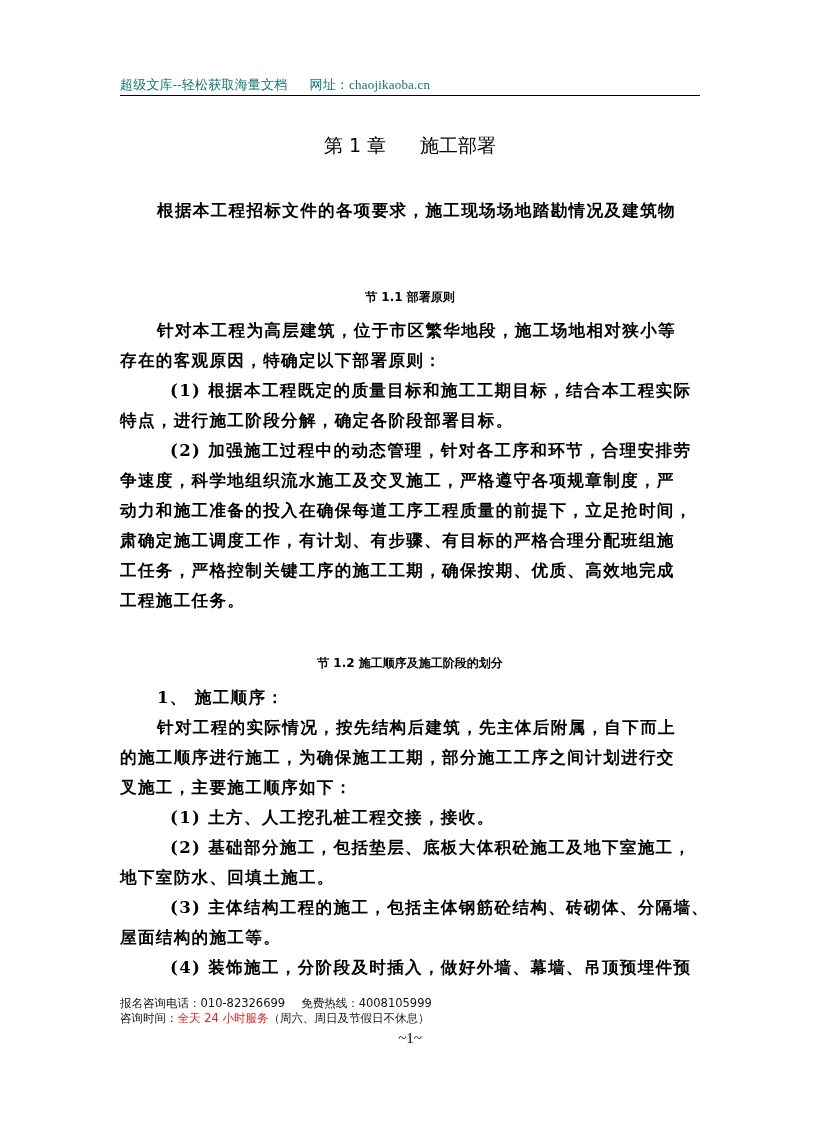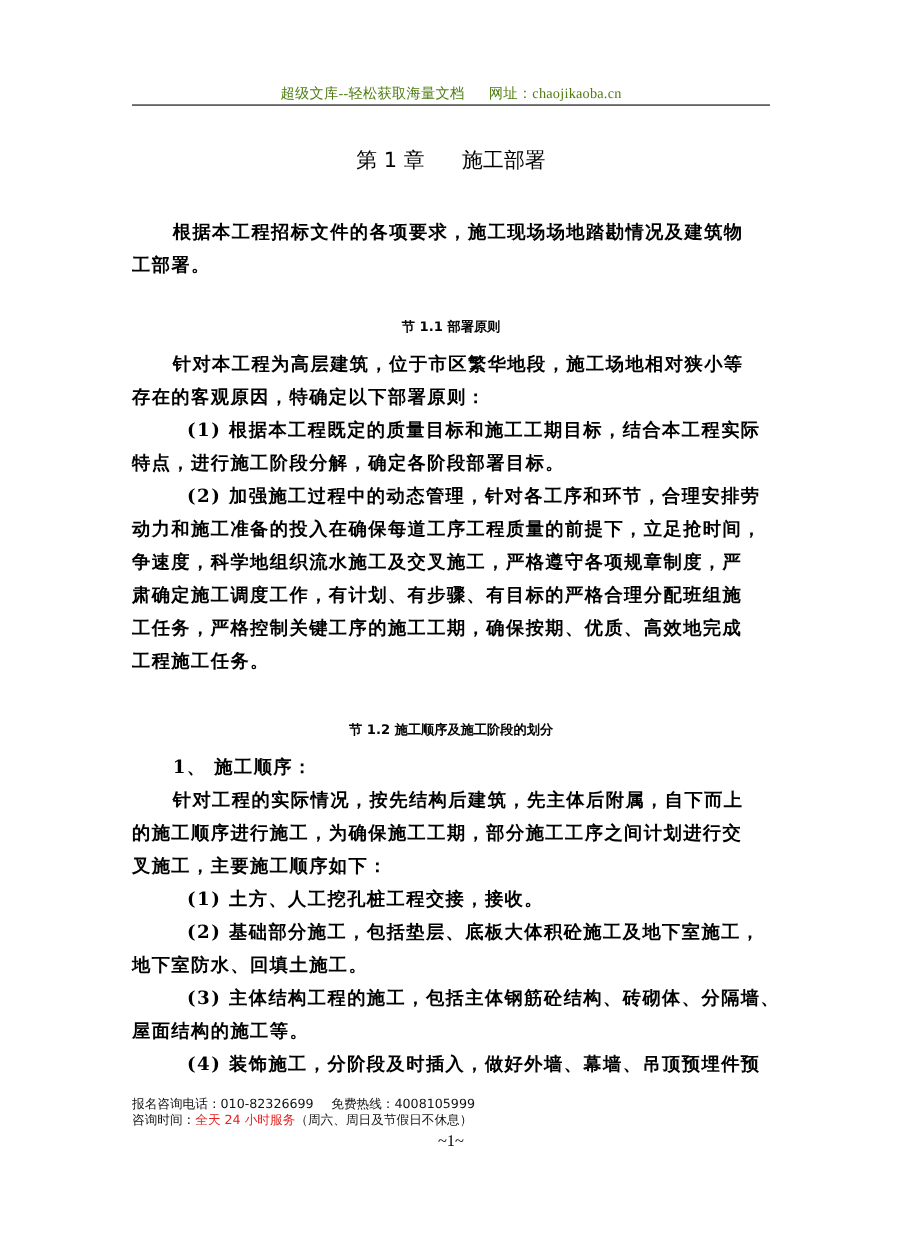--- a/index.html
+++ b/index.html
@@ -1,22 +1,22 @@
 <!DOCTYPE html>
 <html><head>
   <meta charset="utf-8">
   <style>
     html, body { margin: 0; padding: 0; background: #ffffff; }
     body { width: 820px; height: 1122px; position: relative; overflow: hidden; color: #000; }
     .page { position: absolute; left: 0; top: 0; width: 820px; height: 1122px; background: #fff; }
 
     .header {
       position: absolute; left: 120px; top: 76px; width: 580px;
-      text-align: center; font-family: "Liberation Serif", "DejaVu Serif", serif;
-      font-size: 13px; color: #4d7c0f; letter-spacing: 0.2px; white-space: nowrap;
+      text-align: left; font-family: "Liberation Serif", "DejaVu Serif", serif;
+      font-size: 13px; color: #0f766e; letter-spacing: 0.2px; white-space: nowrap;
     }
     .header .gap { display: inline-block; width: 22px; }
     .header-rule { position: absolute; left: 120px; top: 95px; width: 580px; height: 0; border-top: 1.4px solid #000; }
 
     .chapter-title {
       position: absolute; left: 120px; top: 133px; width: 580px; text-align: center;
       font-family: "DejaVu Sans", sans-serif; font-weight: normal; font-size: 19px; white-space: nowrap;
     }
     .chapter-title .sp { display: inline-block; width: 34px; }
 
@@ -54,33 +54,32 @@
     <span>超级文库--轻松获取海量文档</span><span class="gap"></span><span>网址：</span><span>chaojikaoba.cn</span>
   </div>
   <div class="header-rule"></div>
 
   <div class="chapter-title">
     <span>第 1 章</span><span class="sp"></span><span>施工部署</span>
   </div>
 
   <div class="body-text" style="top:195px;">
     <span class="line indent2">根据本工程招标文件的各项要求，施工现场场地踏勘情况及建筑物</span>
-    <span class="line">工部署。</span>
   </div>
 
   <div class="section-title" style="top:289px;">节 1.1 部署原则</div>
 
   <div class="body-text" style="top:315px;">
     <span class="line indent2">针对本工程为高层建筑，位于市区繁华地段，施工场地相对狭小等</span>
     <span class="line">存在的客观原因，特确定以下部署原则：</span>
     <span class="line indent3">(1) 根据本工程既定的质量目标和施工工期目标，结合本工程实际</span>
     <span class="line">特点，进行施工阶段分解，确定各阶段部署目标。</span>
     <span class="line indent3">(2) 加强施工过程中的动态管理，针对各工序和环节，合理安排劳</span>
+    <span class="line">争速度，科学地组织流水施工及交叉施工，严格遵守各项规章制度，严</span>
     <span class="line">动力和施工准备的投入在确保每道工序工程质量的前提下，立足抢时间，</span>
-    <span class="line">争速度，科学地组织流水施工及交叉施工，严格遵守各项规章制度，严</span>
     <span class="line">肃确定施工调度工作，有计划、有步骤、有目标的严格合理分配班组施</span>
     <span class="line">工任务，严格控制关键工序的施工工期，确保按期、优质、高效地完成</span>
     <span class="line">工程施工任务。</span>
   </div>
 
   <div class="section-title" style="top:655px;">节 1.2 施工顺序及施工阶段的划分</div>
 
   <div class="body-text" style="top:682px;">
     <span class="line indent2">1、 施工顺序：</span>
     <span class="line indent2">针对工程的实际情况，按先结构后建筑，先主体后附属，自下而上</span>

